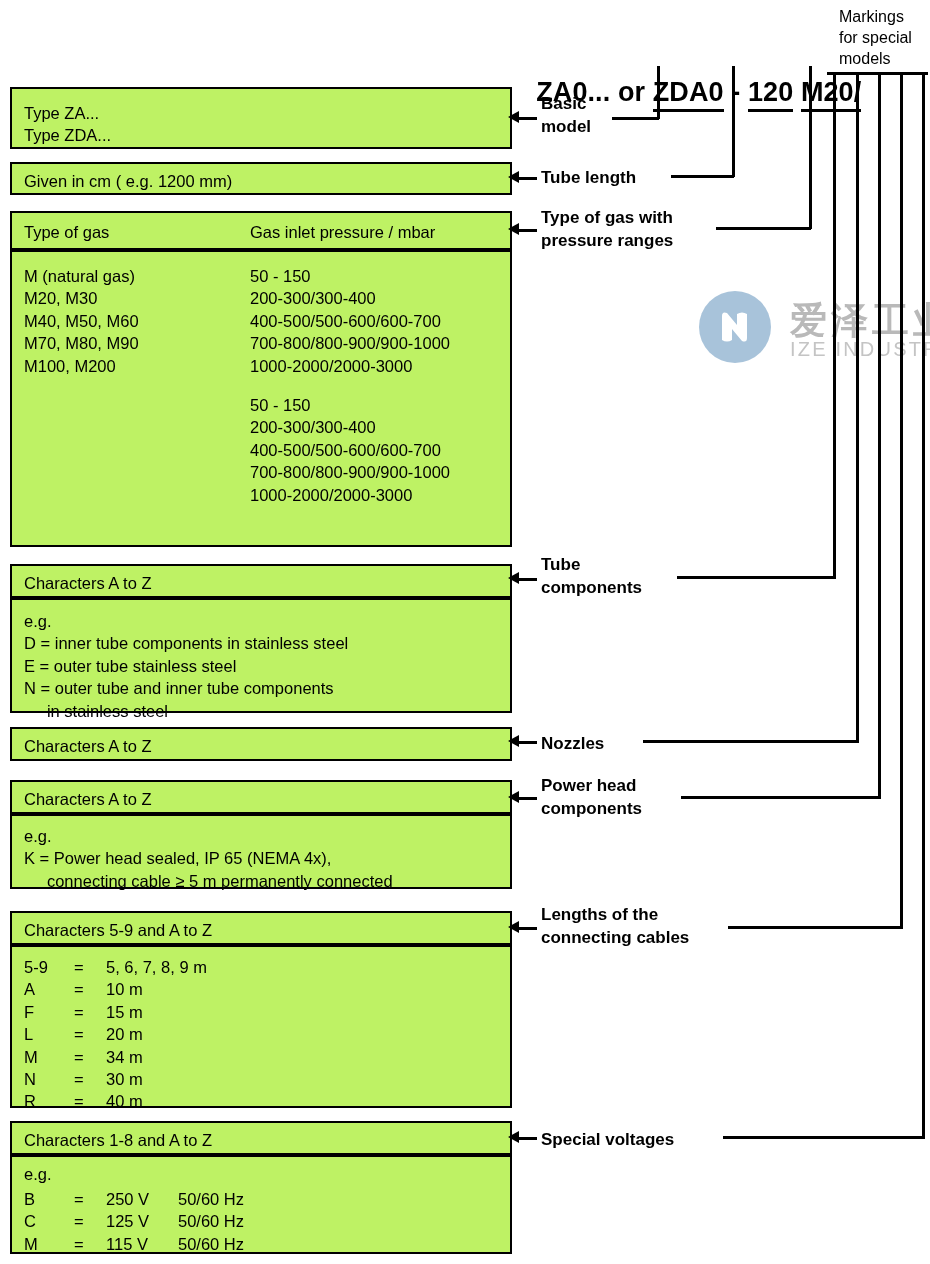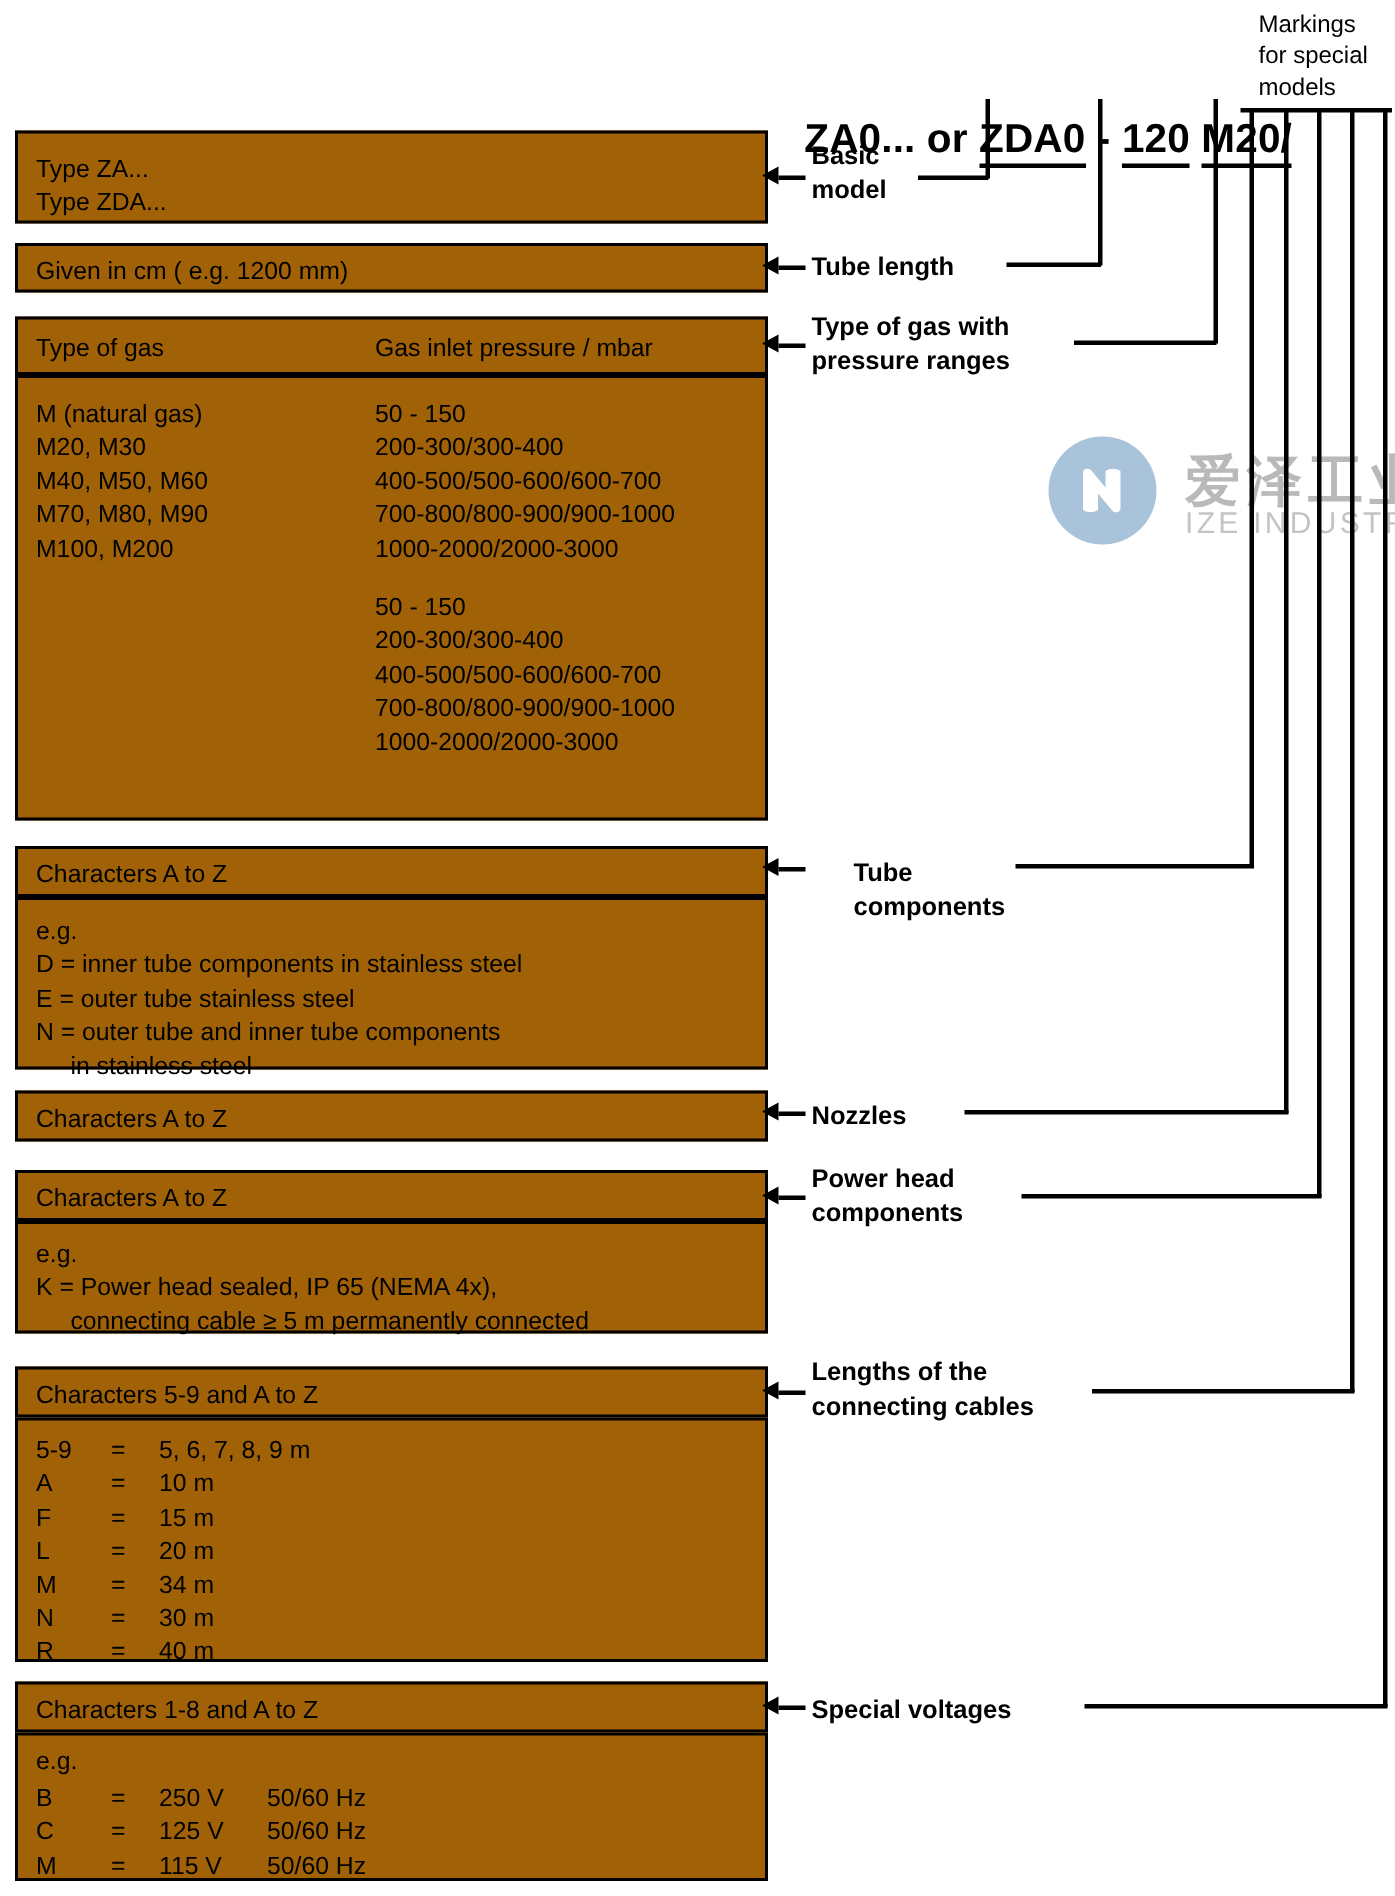--- a/index.html
+++ b/index.html
@@ -16,21 +16,21 @@
     letter-spacing:.1px;
   }
   .code .u{border-bottom:3px solid #000;padding-bottom:2px;}
 
   .hdr-note{
     position:absolute;font-size:16px;line-height:1.32;
   }
 
   
   .box{
-    position:absolute;border:2.5px solid #000;background:#a16207;
+    position:absolute;border:2.5px solid #000;background:#bef264;
     box-sizing:border-box;
   }
   .txt{
     position:absolute;font-size:16.5px;line-height:1;white-space:pre;
   }
   .tbl{position:absolute;font-size:16.5px;line-height:22.4px;white-space:pre;}
 
   
   .vline{position:absolute;width:2.5px;background:#000;}
   .hline{position:absolute;height:2.5px;background:#000;}
@@ -165,21 +165,21 @@
 <div class="box" style="left:10px;top:598px;width:502px;height:115px;">
   <div class="tbl" style="left:12px;top:10px;white-space:pre;">e.g.
 D = inner tube components in stainless steel
 E = outer tube stainless steel
 N = outer tube and inner tube components
      in stainless steel</div>
 </div>
 <div class="arrowwrap" style="left:519px;top:578px;width:18px;">
   <div class="arrowhead"></div>
 </div>
-<div class="rlabel" style="left:541px;top:571px;white-space:pre-line;margin-left:28px;">Tube
+<div class="rlabel" style="left:541px;top:554px;white-space:pre-line;">Tube
 components</div>
 
 <div class="box" style="left:10px;top:727px;width:502px;height:34px;">
   <div class="txt" style="left:12px;top:9px;">Characters A to Z</div>
 </div>
 <div class="arrowwrap" style="left:519px;top:741px;width:18px;">
   <div class="arrowhead"></div>
 </div>
 <div class="rlabel" style="left:541px;top:733px;">Nozzles</div>
 

